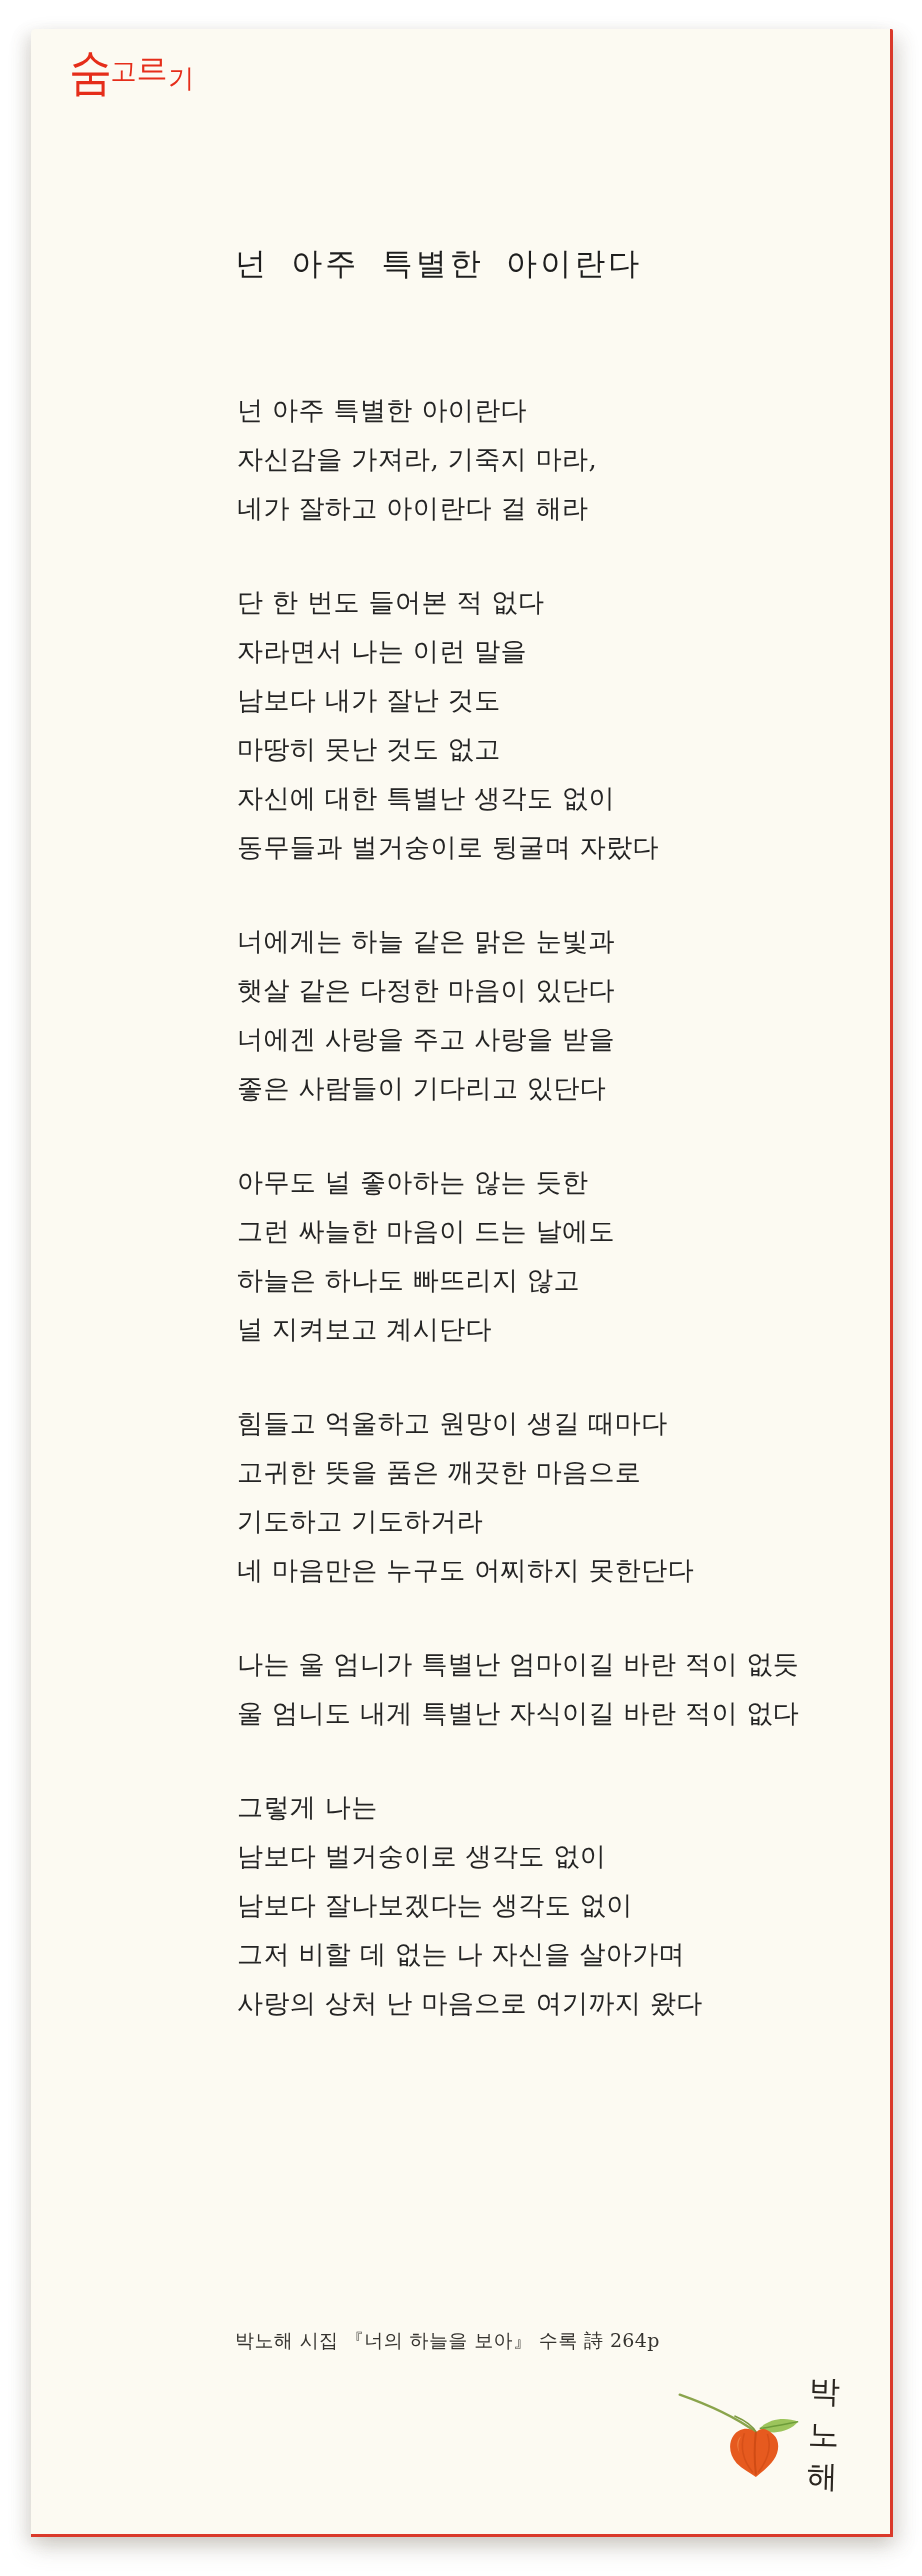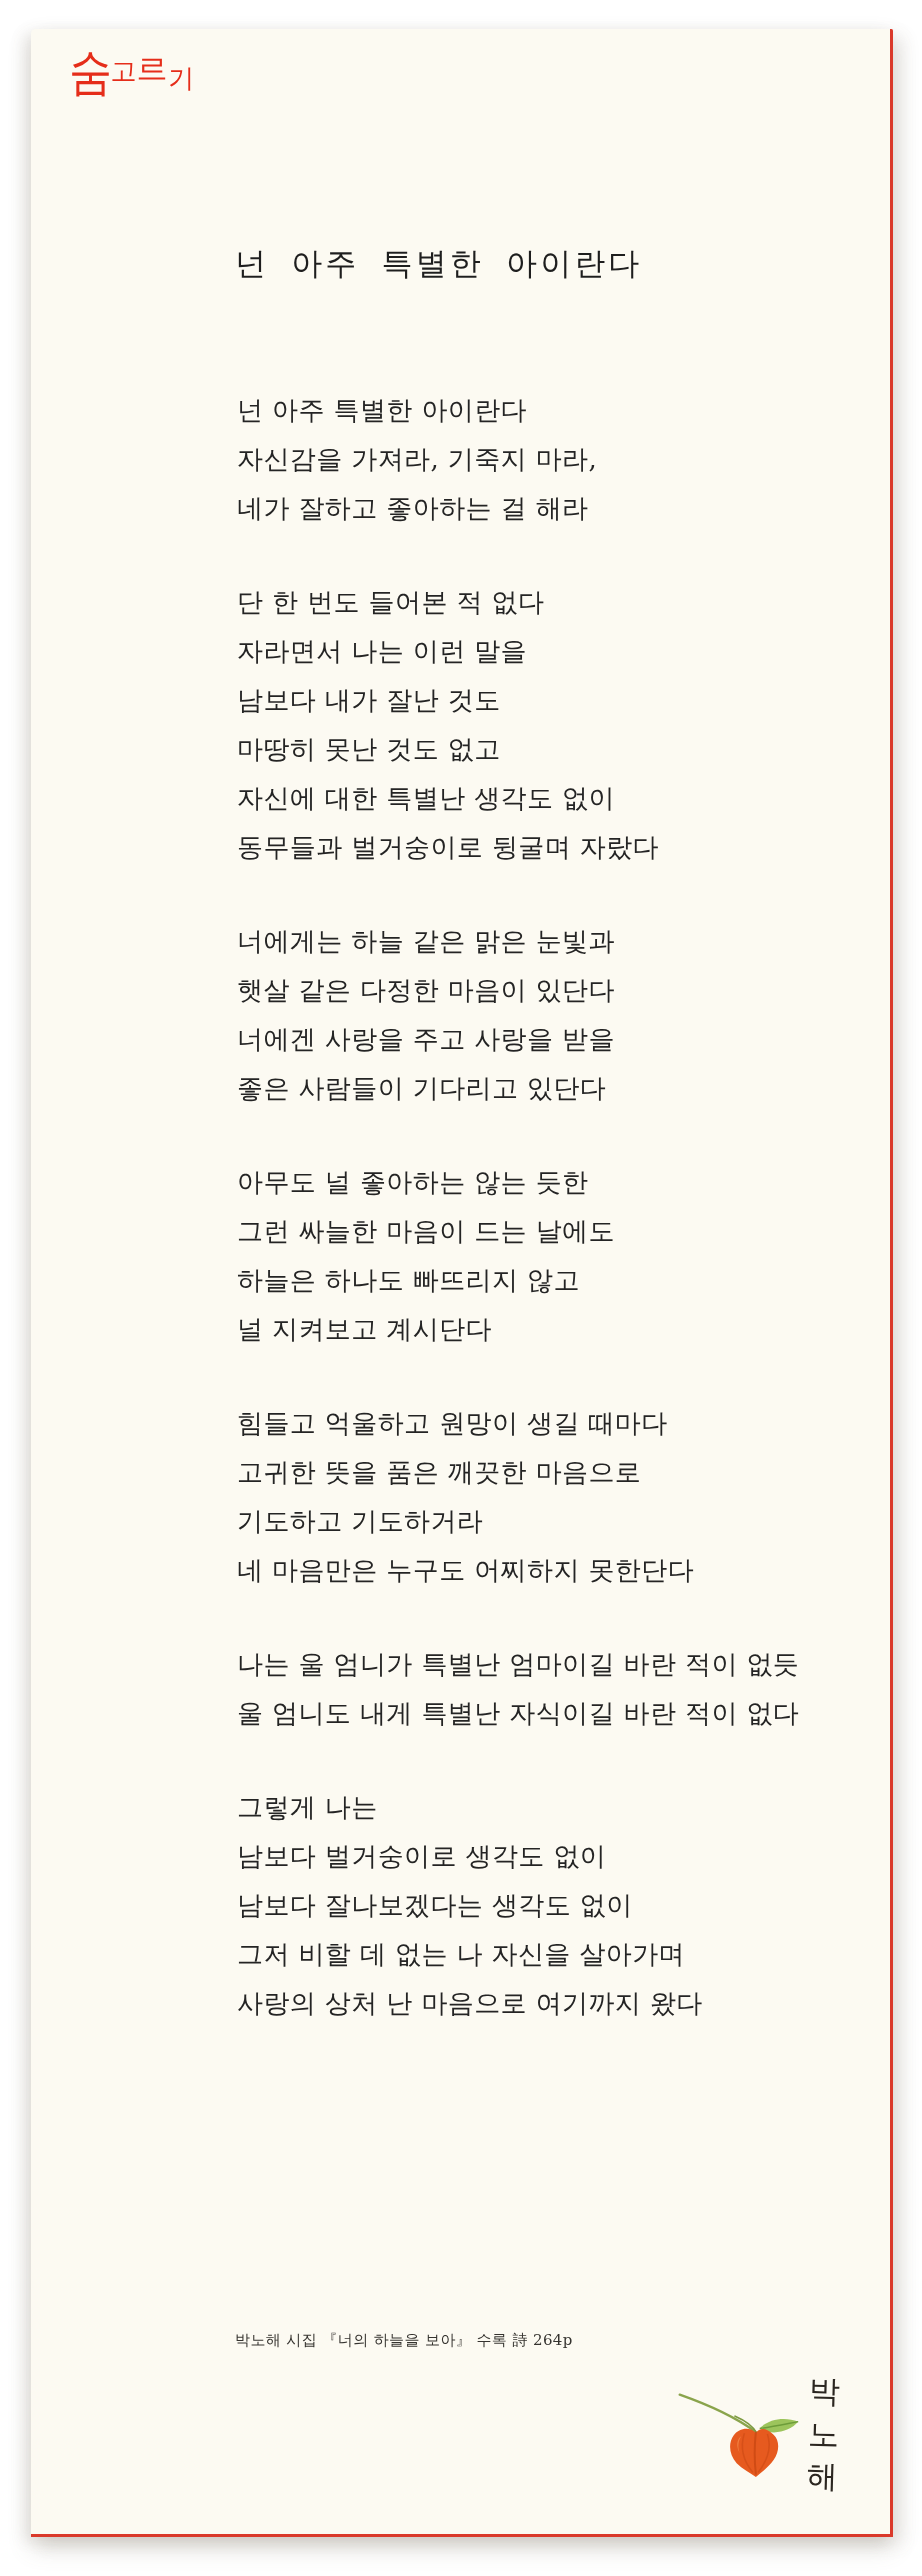--- a/index.html
+++ b/index.html
@@ -35,21 +35,21 @@
     color:#1e1e1e;white-space:nowrap;
   }
   .poem{
     position:absolute;left:206px;top:357px;
     font-size:26px;color:#242424;
   }
   .stanza{margin:0 0 45px 0;}
   .line{height:49px;line-height:49px;white-space:nowrap;letter-spacing:0.4px;}
   .attribution{
     position:absolute;left:204px;top:2311px;
-    font-size:15px;line-height:28px;margin-top:-14px;
+    font-size:19px;line-height:28px;margin-top:-14px;
     color:#35332f;letter-spacing:0.4px;white-space:nowrap;
   }
   .artwork{
     position:absolute;left:644px;top:2358px;width:131px;height:100px;
   }
   .signature{
     position:absolute;left:768px;top:2345px;width:49px;
     display:flex;flex-direction:column;align-items:center;gap:8.5px;
     font-size:31px;line-height:1.1;color:#2b2620;
     transform:rotate(1.5deg);
@@ -64,21 +64,21 @@
   <div class="logo">
     <span class="lc0">숨</span><span class="lc1">고</span><span class="lc2">르</span><span class="lc3">기</span>
   </div>
 
   <h1 class="title" style="margin:0;font-weight:normal;">넌 아주 특별한 아이란다</h1>
 
   <div class="poem">
       <div class="stanza">
         <div class="line">넌 아주 특별한 아이란다</div>
         <div class="line">자신감을 가져라, 기죽지 마라,</div>
-        <div class="line">네가 잘하고 좋아하는 걸 해라</div>
+        <div class="line">네가 잘하고 아이란다 걸 해라</div>
       </div>
       <div class="stanza">
         <div class="line">단 한 번도 들어본 적 없다</div>
         <div class="line">자라면서 나는 이런 말을</div>
         <div class="line">남보다 내가 잘난 것도</div>
         <div class="line">마땅히 못난 것도 없고</div>
         <div class="line">자신에 대한 특별난 생각도 없이</div>
         <div class="line">동무들과 벌거숭이로 뒹굴며 자랐다</div>
       </div>
       <div class="stanza">

